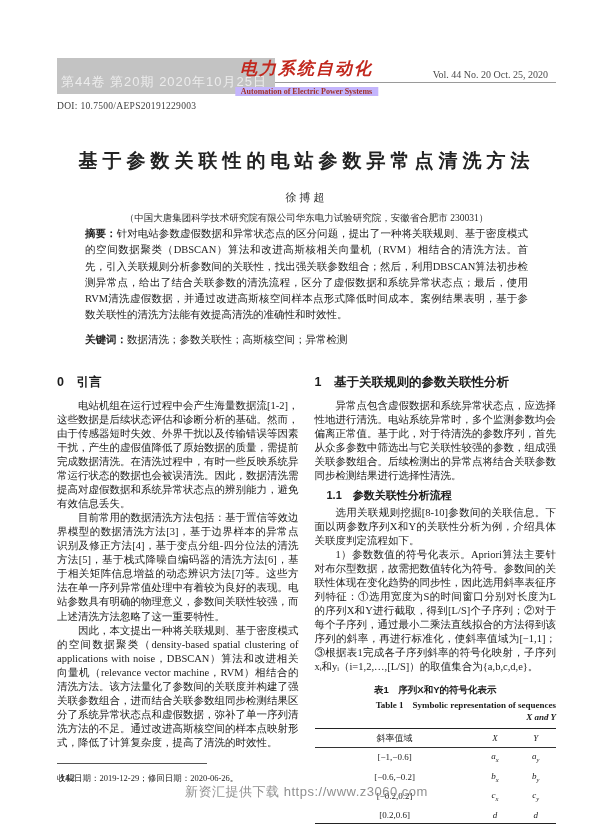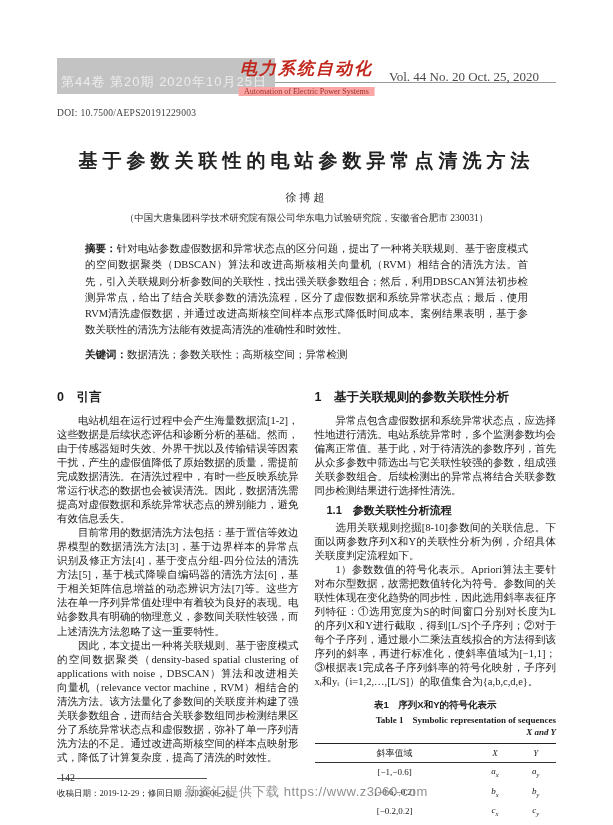--- a/index.html
+++ b/index.html
@@ -13,46 +13,46 @@
 
   
   .hdr { position:relative; height:50px; }
   .hdr-rule { position:absolute; left:0; right:0; top:24px; border-top:1px solid #9a9a9a; }
   .hdr-left { position:absolute; left:0; top:0; }
   .issue-bar {
     display:inline-block; background:#c3c3c3; color:#ececec;
     font-size:13px; letter-spacing:1px; padding:15px 8px 3px 4px;
     font-family:"Liberation Sans","DejaVu Sans",sans-serif;
   }
-  .doi { margin-top:14px; font-size:9.5px; color:#3c3c3c; letter-spacing:0.3px; }
+  .doi { margin-top:7px; font-size:9.5px; color:#3c3c3c; letter-spacing:0.3px; }
   .hdr-center { position:absolute; left:50%; transform:translateX(-50%); top:0; text-align:center; z-index:2; }
   .logo-cn {
     color:#c2281e; font-weight:bold; font-style:italic; font-size:17px;
     letter-spacing:2px; line-height:22px; white-space:nowrap;
   }
   .logo-en {
-    display:inline-block; background:#fca5a5; color:#9e3028; font-size:8px;
-    padding:0 6px; margin-top:1px; white-space:nowrap;
+    display:inline-block; background:#c4b5fd; color:#9e3028; font-size:8px;
+    padding:0 6px; margin-top:1px; white-space:nowrap;font-weight:bold;
   }
-  .hdr-right { position:absolute; right:17px; top:11px; font-size:13px; color:#4a4a4a; }
+  .hdr-right { position:absolute; right:8px; top:11px; font-size:10px; color:#4a4a4a; }
 
   
   .title {
     margin-top:40px; text-align:center; font-size:19px; font-weight:bold;
     letter-spacing:5px; color:#222;
     font-family:"Liberation Sans","DejaVu Sans",sans-serif;
   }
   .author { margin-top:16px; text-align:center; font-size:11px; letter-spacing:3px; color:#333; }
   .affil  { margin-top:7px; text-align:center; font-size:9.5px; color:#2a2a2a; }
 
   
   .abstract, .keywords {
     margin:0 28px; font-size:10.5px; line-height:1.55; text-align:justify; color:#222;
   }
-  .abstract { margin-top:15px; }
+  .abstract { }
   .keywords { margin-top:7px; }
   .blk-label { font-weight:bold; font-family:"Liberation Sans","DejaVu Sans",sans-serif; }
 
   
   .cols { display:flex; gap:16px; margin-top:14px; }
   .col { width:50%; font-size:10.5px; line-height:1.34; text-align:justify; }
   .sec-h {
     font-size:12.5px; font-weight:bold; margin:12px 0 8px 0;
     font-family:"Liberation Sans","DejaVu Sans",sans-serif; text-align:left;
   }

